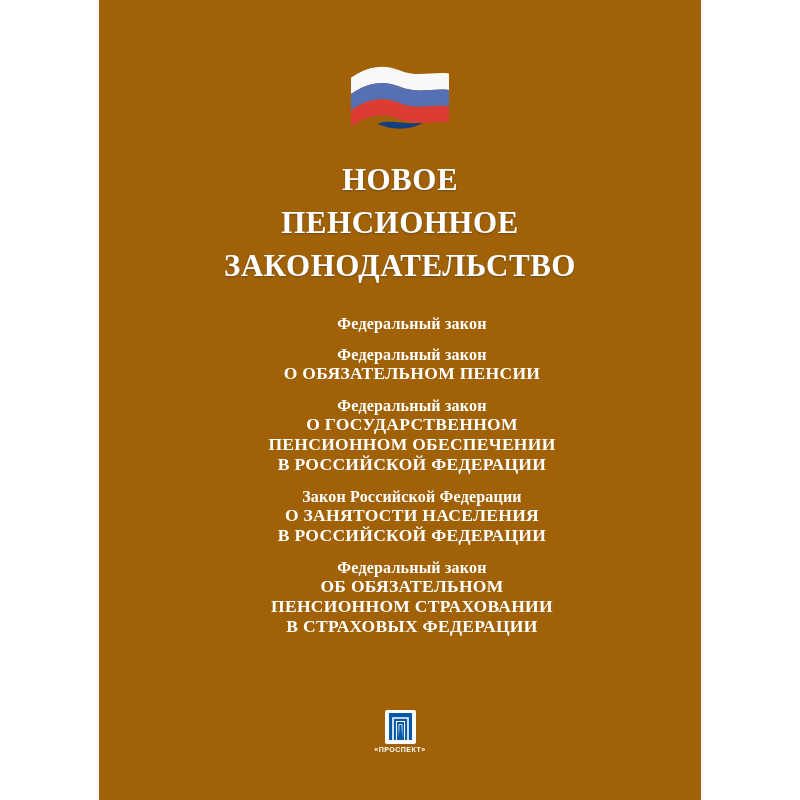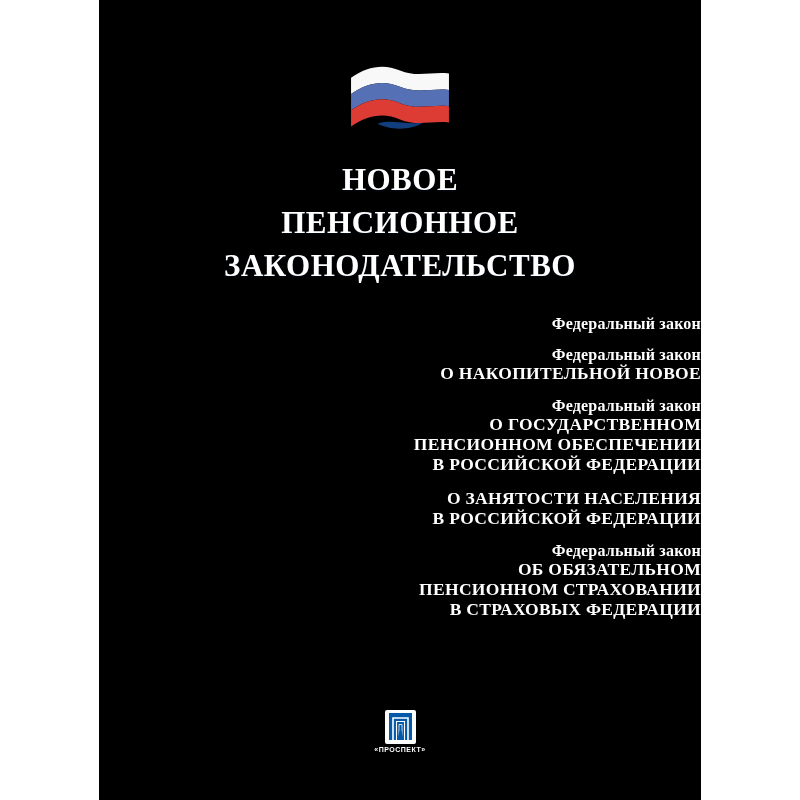--- a/index.html
+++ b/index.html
@@ -1,25 +1,25 @@
 <!DOCTYPE html>
 <html><head>
 <meta charset="utf-8">
 <style>
   html,body{margin:0;padding:0;background:#ffffff;}
   .page{position:relative;width:800px;height:800px;background:#ffffff;overflow:hidden;
         font-family:"Liberation Serif", serif;}
-  .cover{position:absolute;left:99px;top:0;width:602px;height:800px;background:#000000;}
+  .cover{position:absolute;left:99px;top:0;width:602px;height:800px;background:#a16207;}
   .flag-wrap{position:absolute;left:50%;top:63px;transform:translateX(-50%);width:102px;height:66px;}
   .flag-wrap svg{display:block;width:102px;height:66px;}
   .book-title{position:absolute;top:158px;left:0;width:100%;text-align:center;
               color:#ffffff;font-weight:bold;font-size:31px;line-height:43px;
               letter-spacing:0.5px;white-space:pre-line;
               text-shadow:0 1px 2px rgba(0,30,70,0.35);}
-  .laws{position:absolute;top:315px;left:0;width:100%;text-align:right;color:#ffffff;}
+  .laws{position:absolute;top:315px;left:12px;width:100%;text-align:center;color:#ffffff;}
   .law-block{margin:0 0 14px 0;}
   .law-kind{font-size:16px;line-height:17px;font-weight:bold;letter-spacing:0.2px;}
   .law-title{font-size:17.5px;line-height:20px;font-weight:bold;letter-spacing:0.3px;
              white-space:pre-line;}
   .publisher{position:absolute;top:710px;left:0;width:100%;text-align:center;}
   .logo-square{display:block;margin:0 auto;width:31px;height:34px;background:#ffffff;
                border-radius:2px;position:relative;}
   .logo-square svg{display:block;width:31px;height:34px;}
   .publisher-name{margin-top:1px;color:#ffffff;font-family:"Liberation Sans", sans-serif;
                   font-size:7px;font-weight:bold;letter-spacing:0.5px;line-height:10px;}
@@ -46,29 +46,30 @@
     <div class="book-title">НОВОЕ
 ПЕНСИОННОЕ
 ЗАКОНОДАТЕЛЬСТВО</div>
 
     <div class="laws">
       <div class="law-block">
         <div class="law-kind">Федеральный закон</div>
       </div>
       <div class="law-block">
         <div class="law-kind">Федеральный закон</div>
-        <div class="law-title">О НАКОПИТЕЛЬНОЙ НОВОЕ</div>
+        <div class="law-title">О ОБЯЗАТЕЛЬНОМ ПЕНСИИ</div>
       </div>
       <div class="law-block">
         <div class="law-kind">Федеральный закон</div>
         <div class="law-title">О ГОСУДАРСТВЕННОМ
 ПЕНСИОННОМ ОБЕСПЕЧЕНИИ
 В РОССИЙСКОЙ ФЕДЕРАЦИИ</div>
       </div>
       <div class="law-block">
+        <div class="law-kind">Закон Российской Федерации</div>
         <div class="law-title">О ЗАНЯТОСТИ НАСЕЛЕНИЯ
 В РОССИЙСКОЙ ФЕДЕРАЦИИ</div>
       </div>
       <div class="law-block">
         <div class="law-kind">Федеральный закон</div>
         <div class="law-title">ОБ ОБЯЗАТЕЛЬНОМ
 ПЕНСИОННОМ СТРАХОВАНИИ
 В СТРАХОВЫХ ФЕДЕРАЦИИ</div>
       </div>
     </div>

